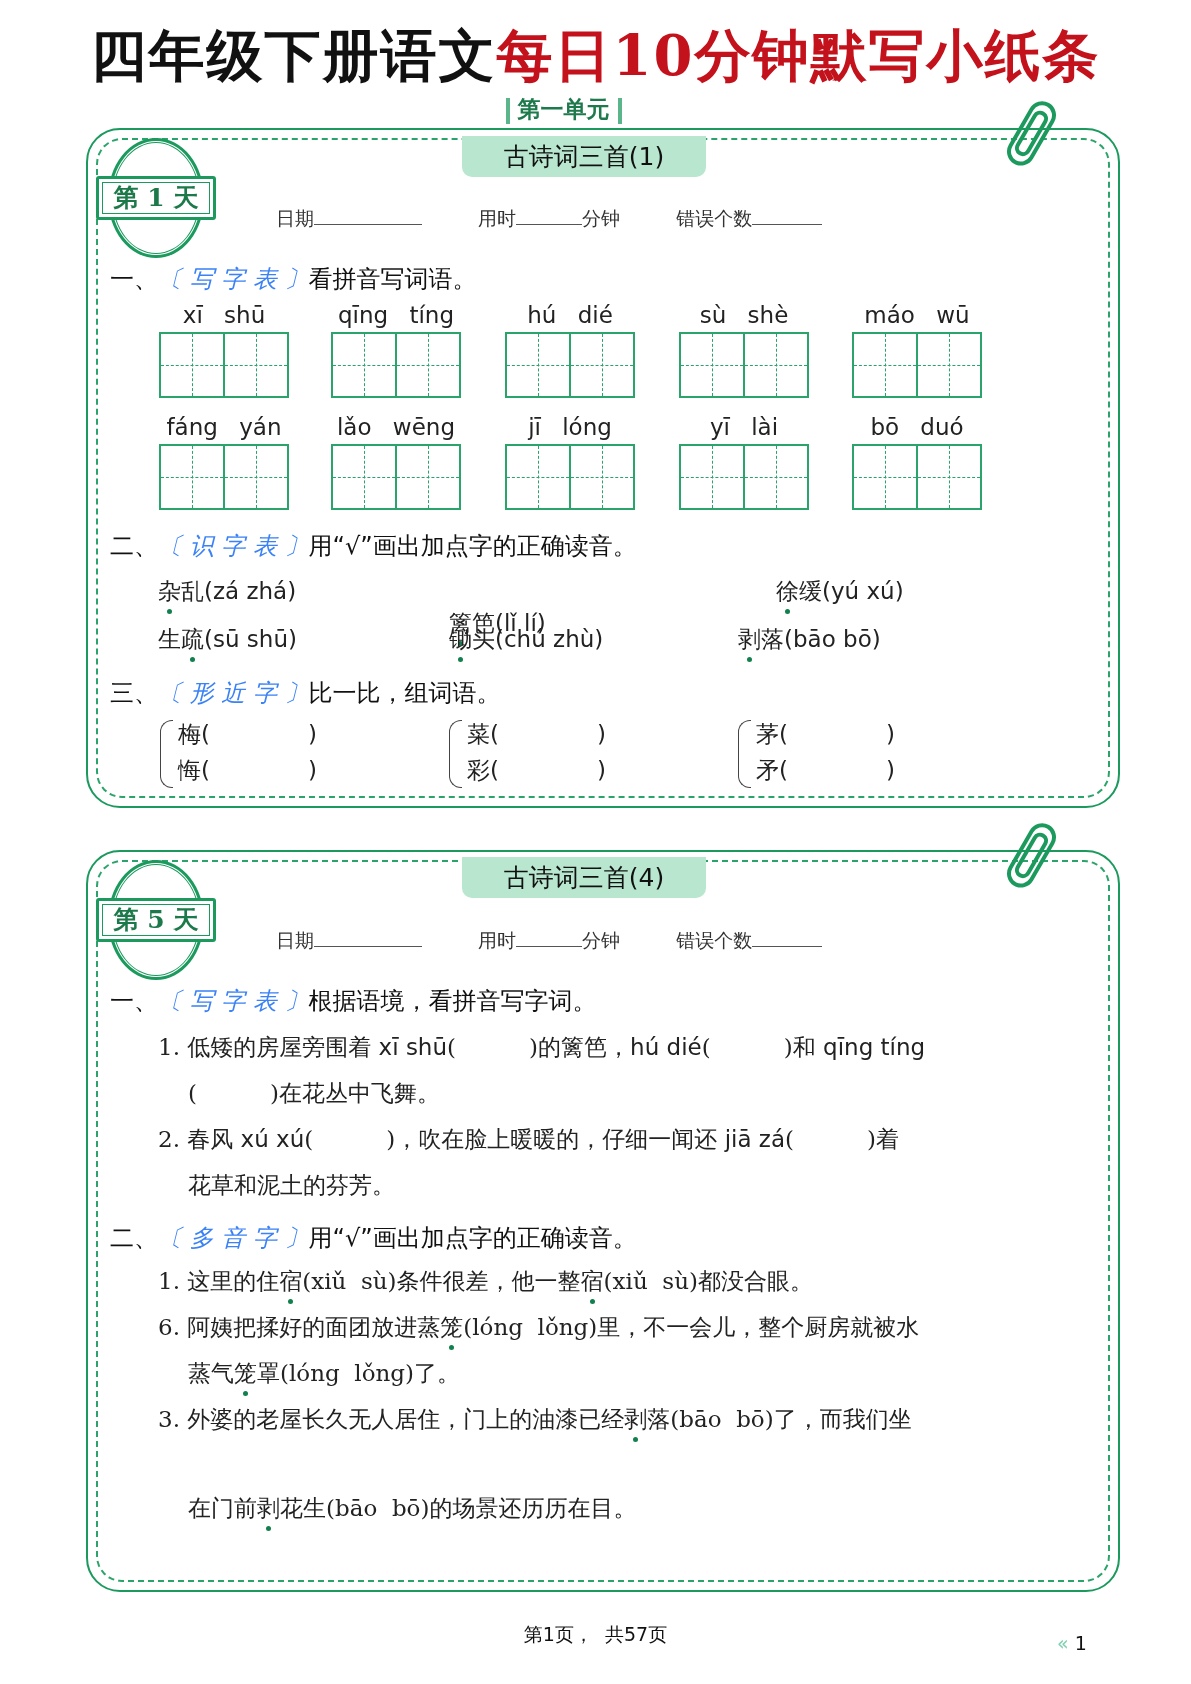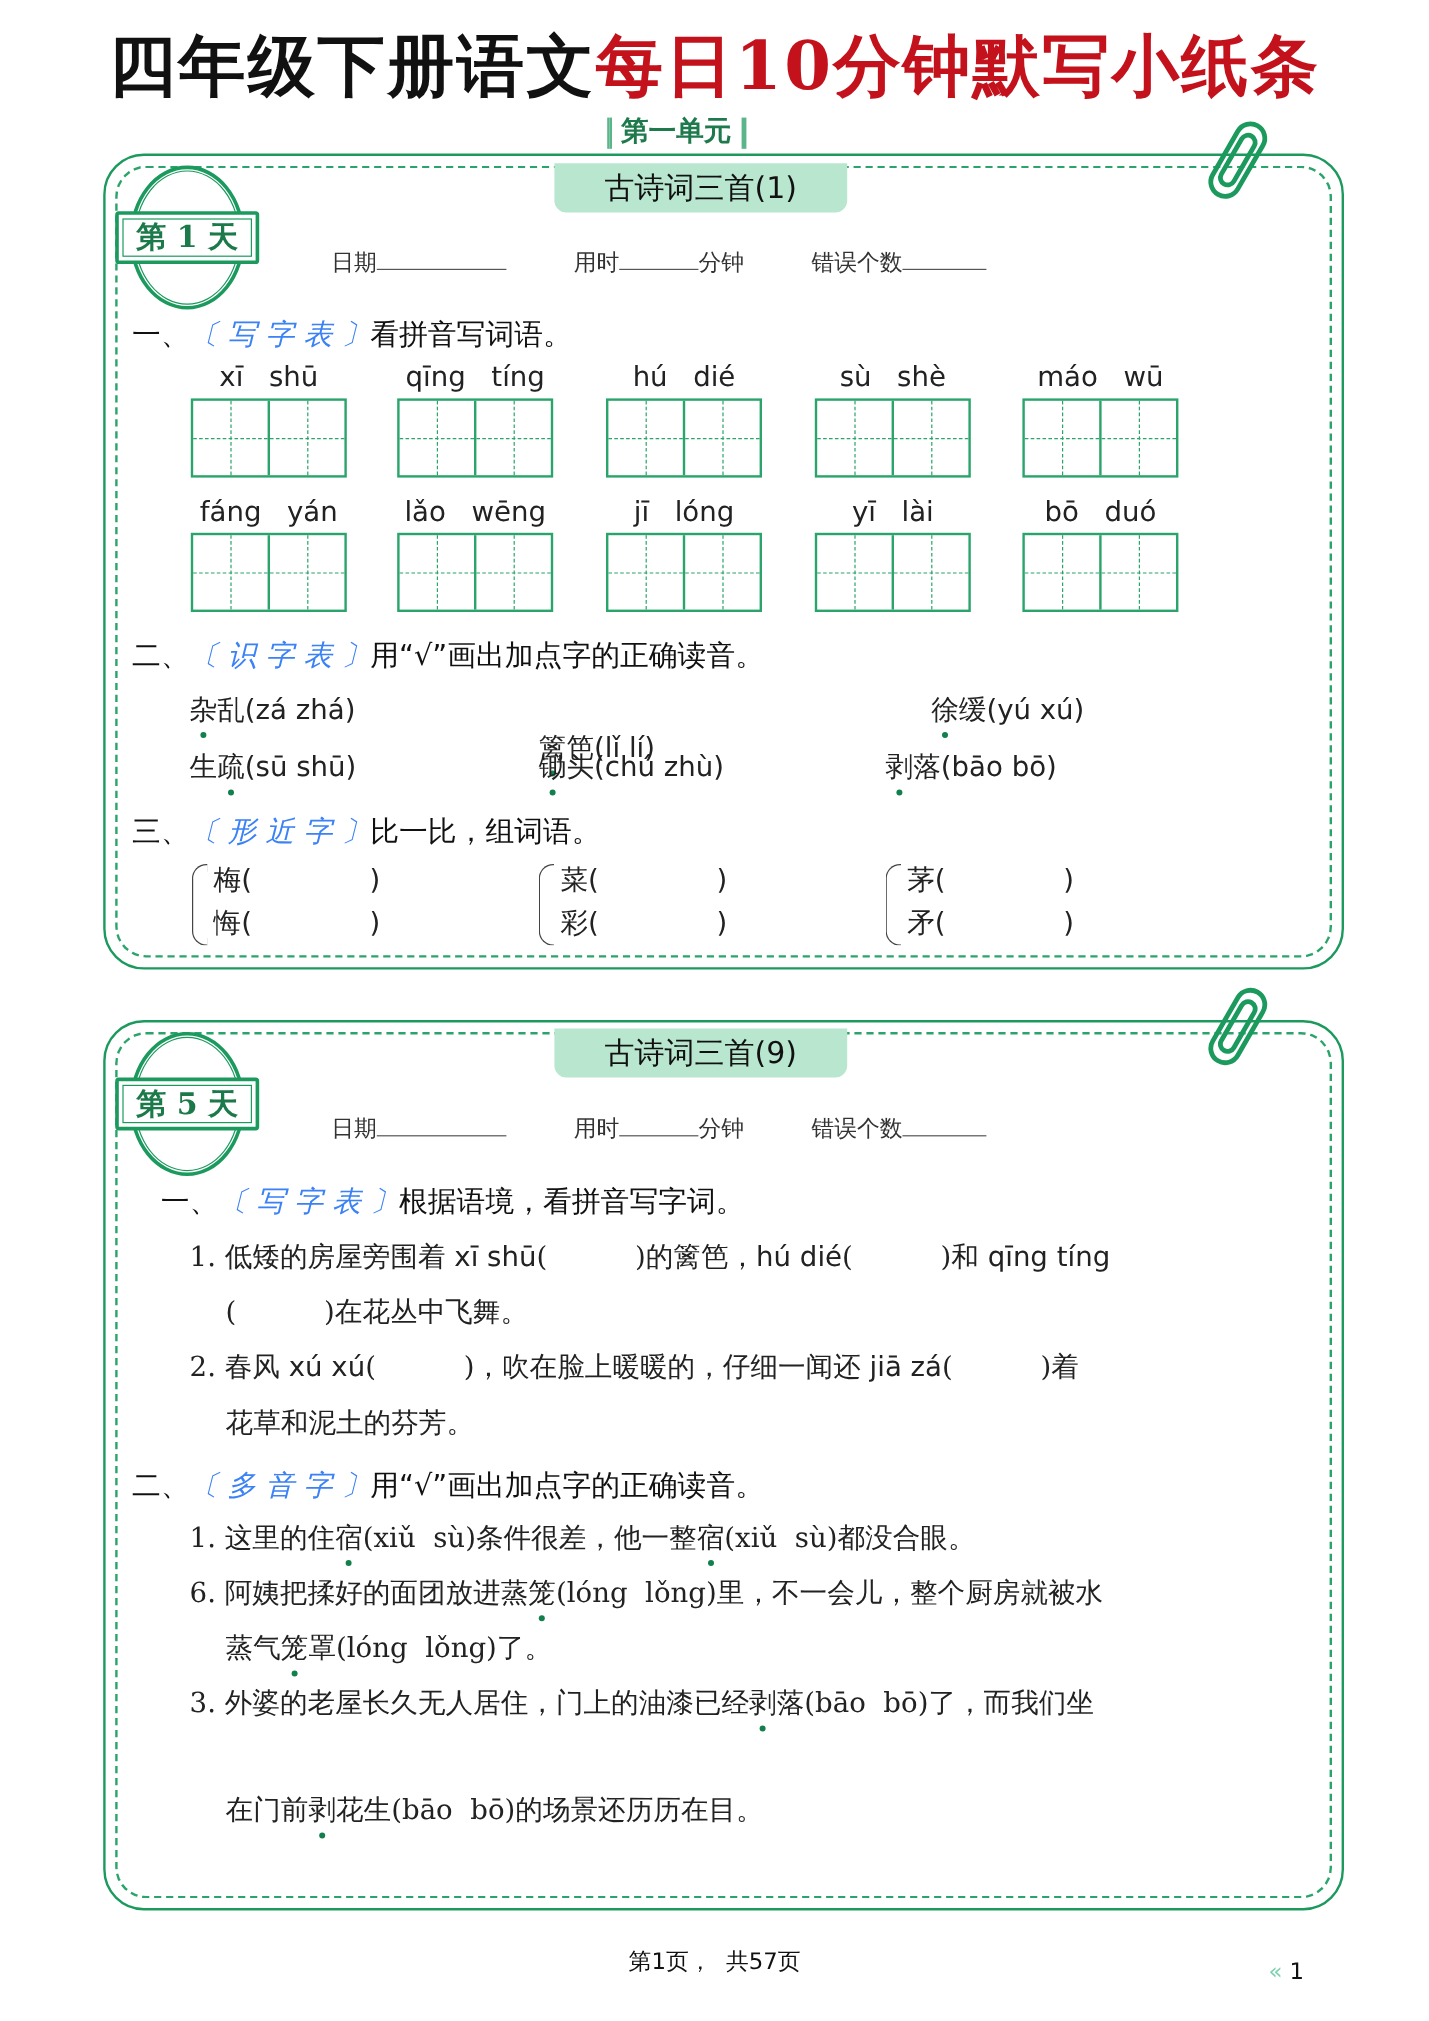--- a/index.html
+++ b/index.html
@@ -210,37 +210,37 @@
 
 <div class="card" style="top:850px; height:742px;">
   <div class="inner"></div>
 </div>
 <svg class="clip" style="left:1000px; top:818px;" viewBox="0 0 60 80">
   <g transform="rotate(30 30 40)" fill="none" stroke="#1c9a5e" stroke-width="4">
     <rect x="18" y="4" width="24" height="66" rx="12"></rect>
     <rect x="24" y="14" width="12" height="46" rx="6"></rect>
   </g>
 </svg>
-<div class="subtitle" style="left:462px; top:857px; width:204px;">古诗词三首(9)</div>
+<div class="subtitle" style="left:462px; top:857px; width:204px;">古诗词三首(4)</div>
 
 <div class="daybadge" style="left:96px; top:860px;">
   <div class="ring"></div>
   <div class="ring2"></div>
   <div class="plate">第 5 天</div>
 </div>
 
 <div class="meta" style="left:276px; top:928px;">
   <span>日期</span><span class="blank" style="width:108px;"></span>
   <span style="display:inline-block;width:44px;"></span>
   <span>用时</span><span class="blank" style="width:66px;"></span><span>分钟</span>
   <span style="display:inline-block;width:44px;"></span>
   <span>错误个数</span><span class="blank" style="width:70px;"></span>
 </div>
 
-<div class="qhead" style="left:110px; top:985px;margin-left:24px;">
+<div class="qhead" style="left:110px; top:985px;">
   <span>一、</span><span class="tag">〔 写 字 表 〕</span><span>根据语境，看拼音写字词。</span>
 </div>
 
 <div class="sentence" style="left:158px; top:1032px;">
   <span>1. 低矮的房屋旁围着 </span><span class="pinyin">xī shū</span><span style="white-space:pre">(          )的篱笆，</span><span class="pinyin">hú dié</span><span style="white-space:pre">(          )和 </span><span class="pinyin">qīng tíng</span>
 </div>
 <div class="sentence" style="left:188px; top:1078px; white-space:pre;">(          )在花丛中飞舞。</div>
 
 <div class="sentence" style="left:158px; top:1124px;">
   <span>2. 春风 </span><span class="pinyin">xú xú</span><span style="white-space:pre">(          )，吹在脸上暖暖的，仔细一闻还 </span><span class="pinyin">jiā zá</span><span style="white-space:pre">(          )着</span>

